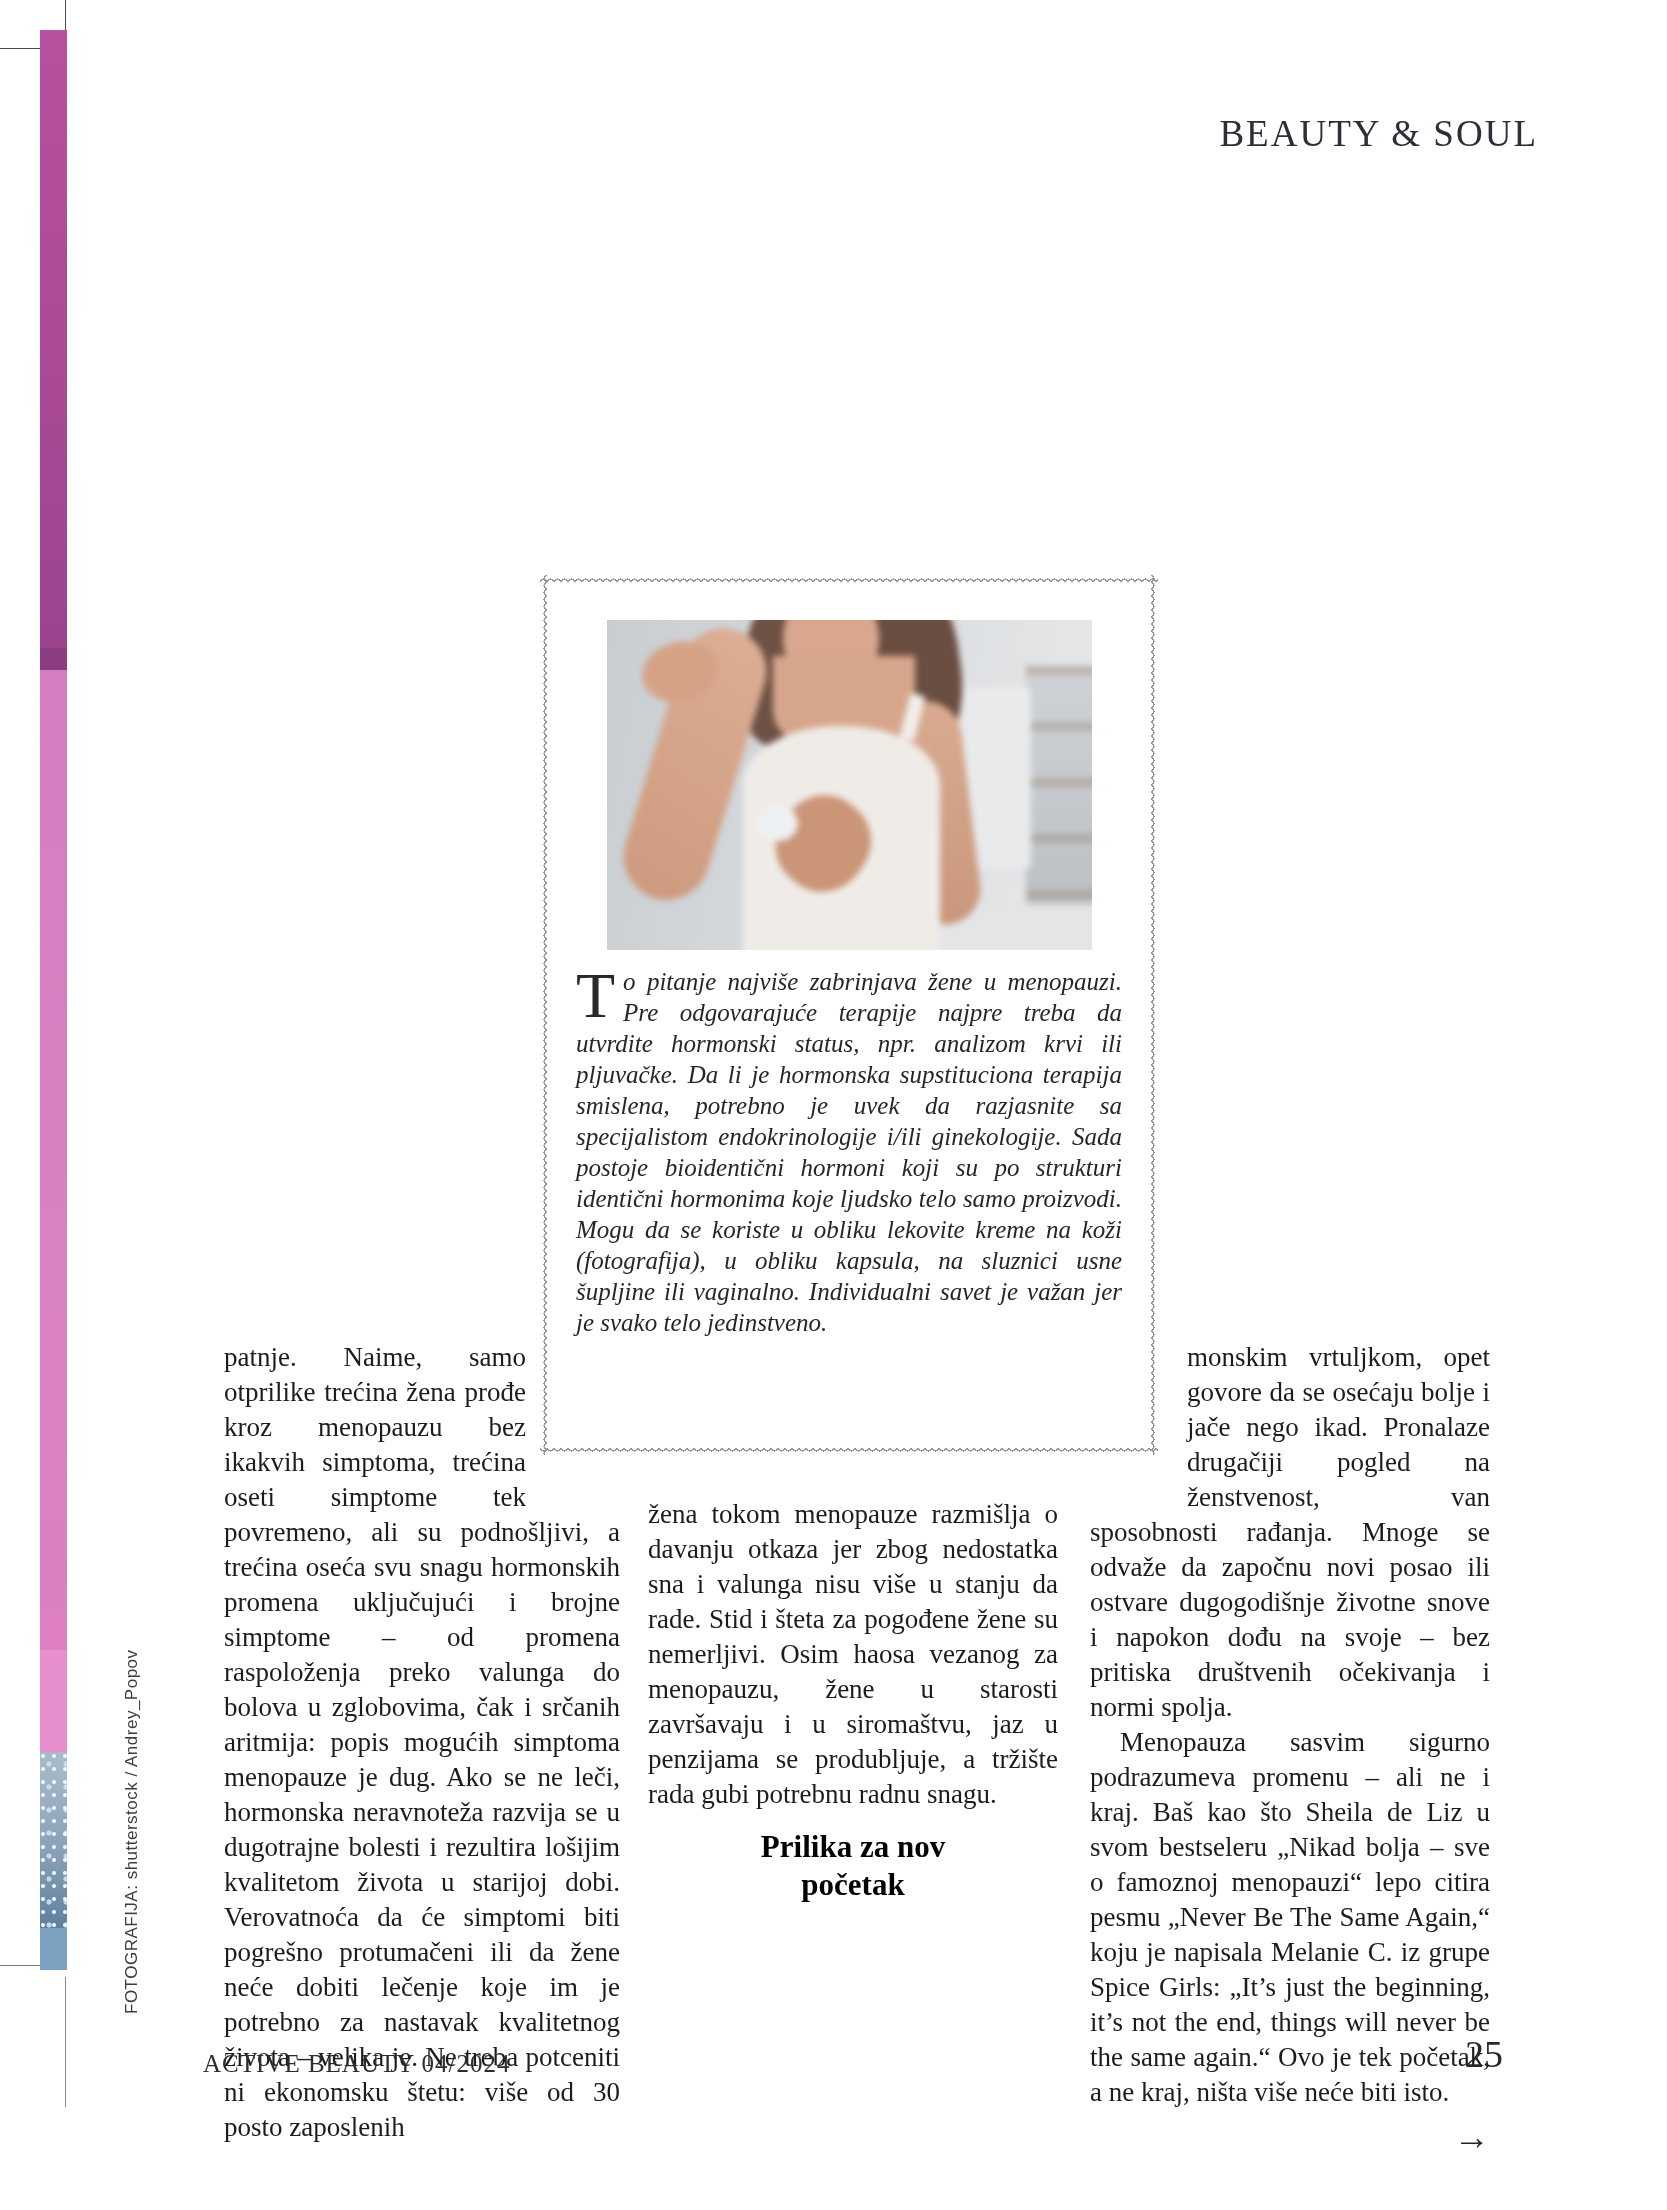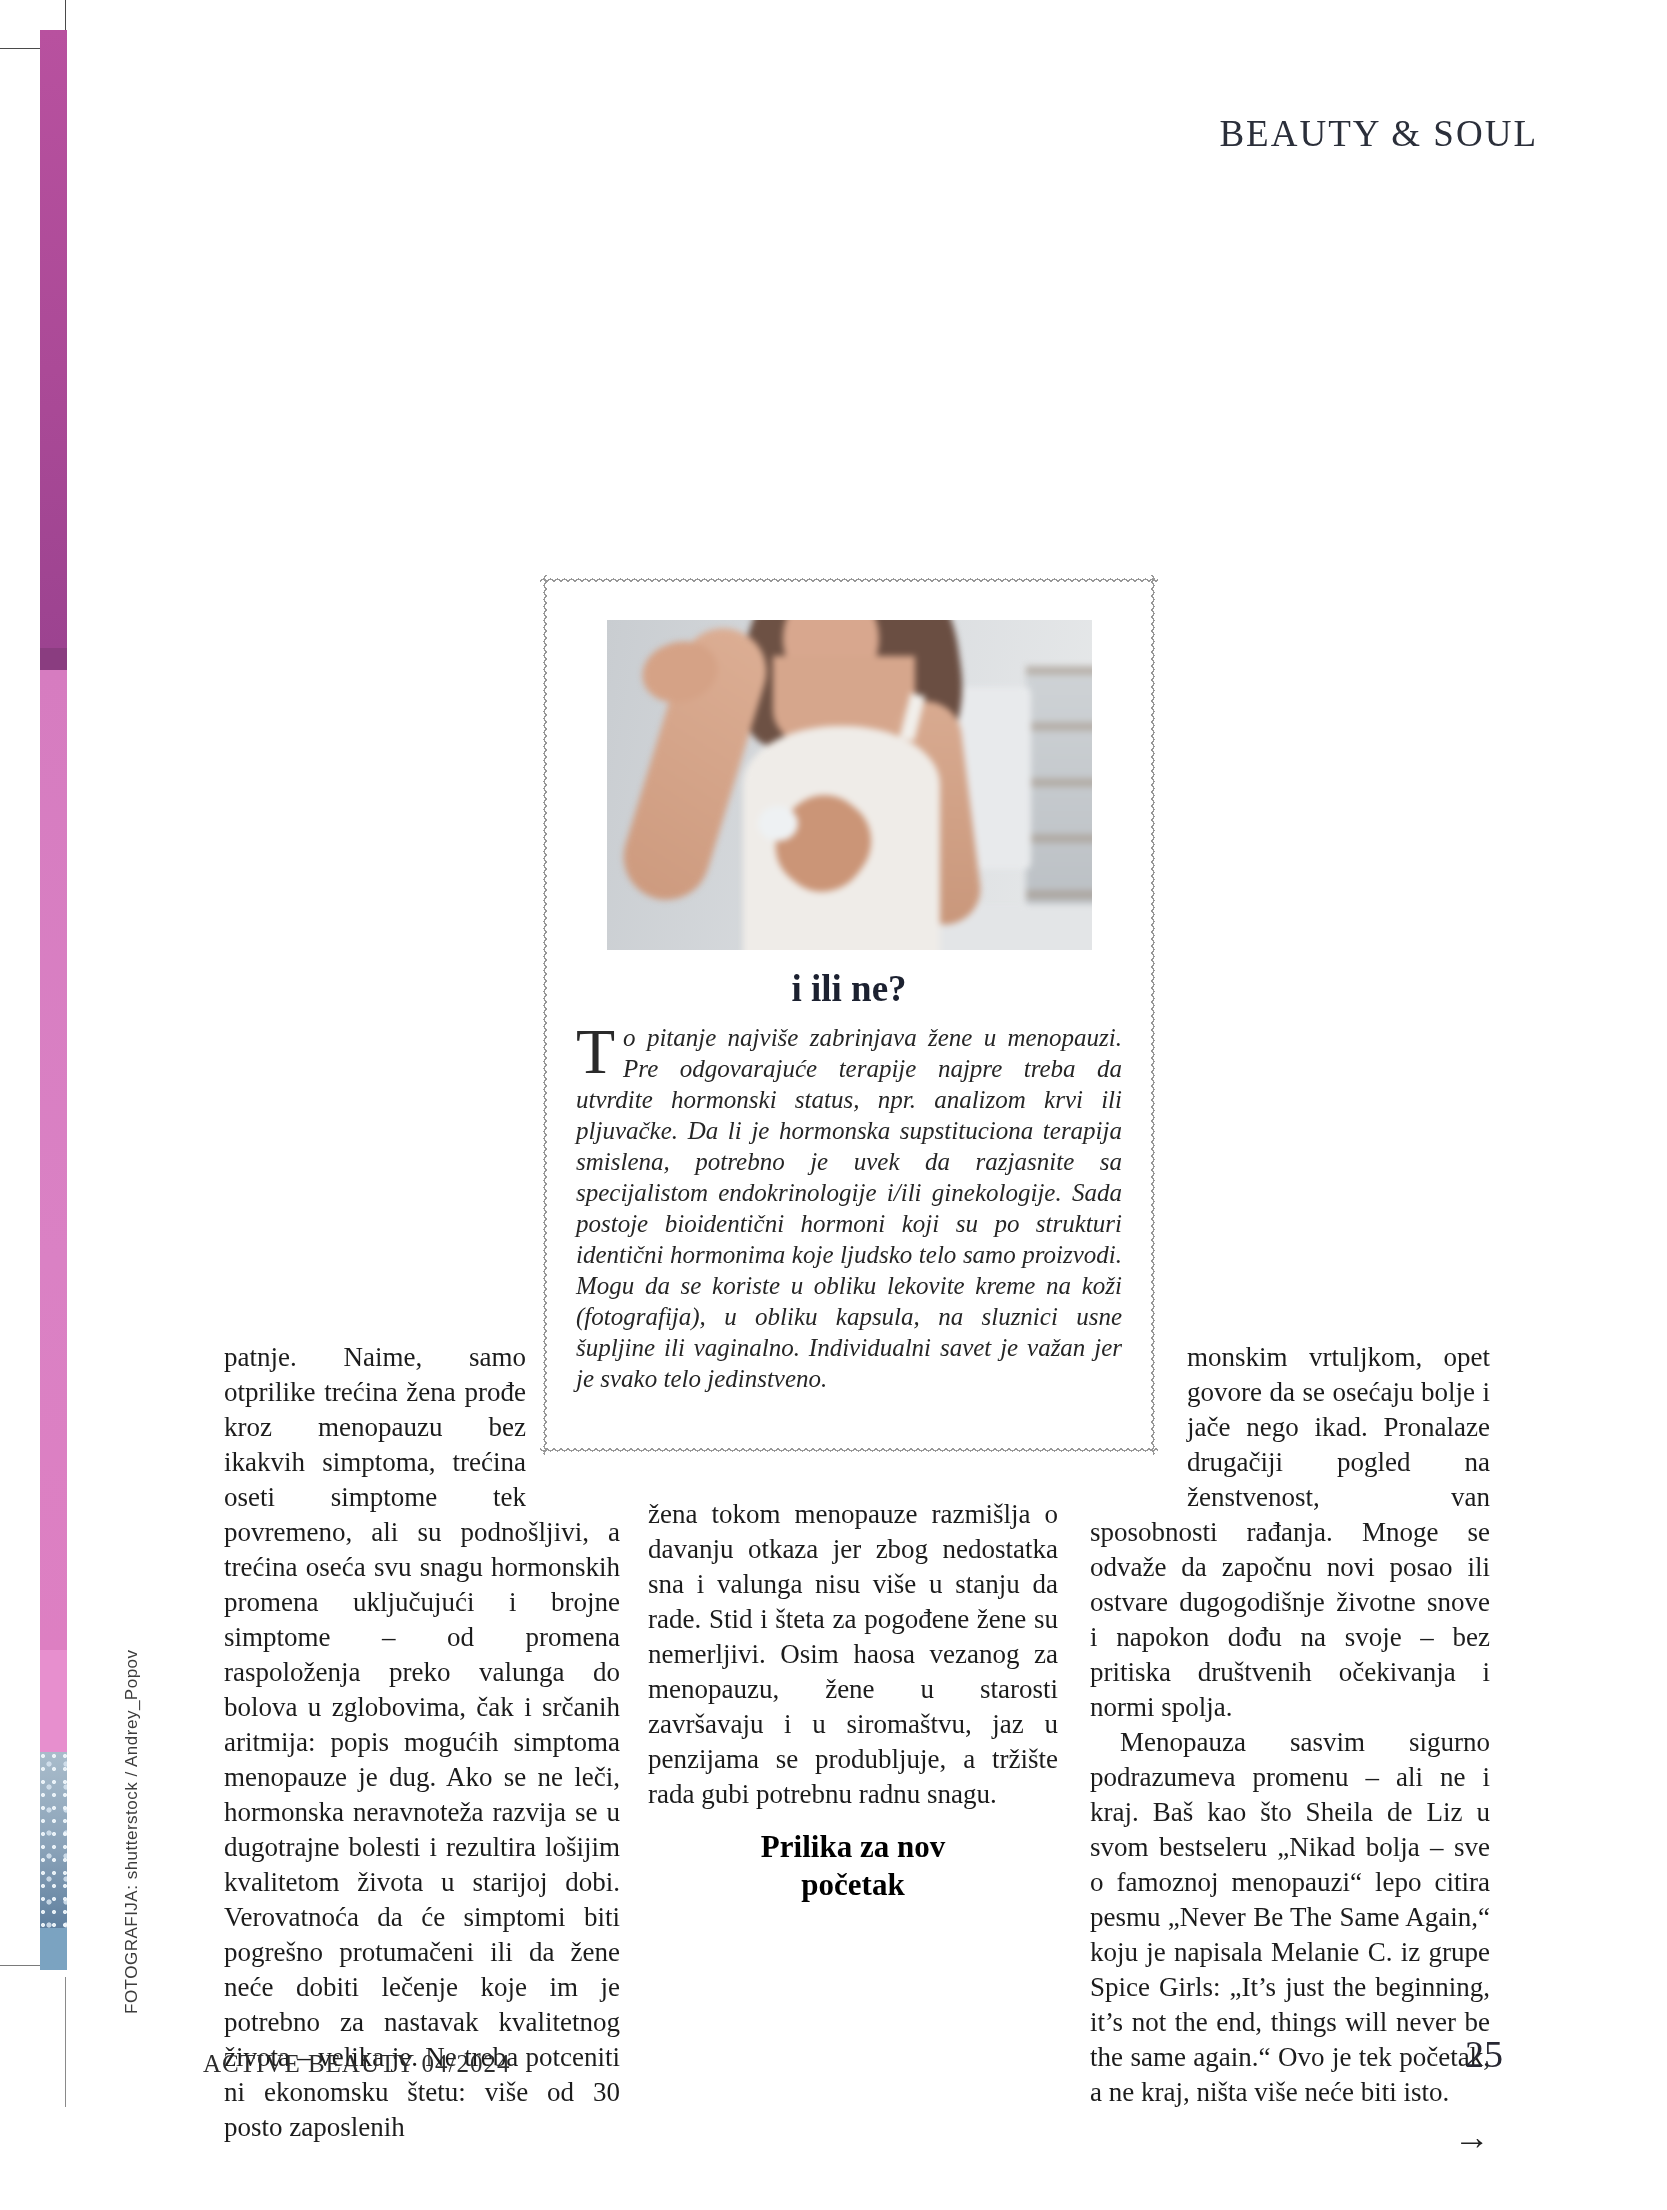--- a/index.html
+++ b/index.html
@@ -140,21 +140,20 @@
         <div class="tank"></div>
         <div class="strap"></div>
         <div class="arm-up"></div>
         <div class="fist"></div>
         <div class="hand"></div>
         <div class="cream"></div>
       </div>
     </div>
 
     <div class="fb-title">
-      <div>i ili ne?</div>
     </div>
 
     <div class="fb-text">
       <span class="dropcap">T</span><span>o pitanje najviše zabrinjava žene u menopauzi. Pre odgovarajuće terapije najpre treba da utvrdite hormonski status, npr. analizom krvi ili pljuvačke. Da li je hormonska supstituciona terapija smislena, potrebno je uvek da razjasnite sa specijalistom endokrinologije i/ili ginekologije. Sada postoje bioidentični hormoni koji su po strukturi identični hormonima koje ljudsko telo samo proizvodi. Mogu da se koriste u obliku lekovite kreme na koži (fotografija), u obliku kapsula, na sluznici usne šupljine ili vaginalno. Individualni savet je važan jer je svako telo jedinstveno.</span>
     </div>
   </div>
 
   <div class="col col-left">
     <div class="spacer-r"></div>
     <p>patnje. Naime, samo otprilike trećina žena prođe kroz menopauzu bez ikakvih simptoma, trećina oseti simptome tek povremeno, ali su podnošljivi, a trećina oseća svu snagu hormonskih promena uključujući i brojne simptome – od promena raspoloženja preko valunga do bolova u zglobovima, čak i srčanih aritmija: popis mogućih simptoma menopauze je dug. Ako se ne leči, hormonska neravnoteža razvija se u dugotrajne bolesti i rezultira lošijim kvalitetom života u starijoj dobi. Verovatnoća da će simptomi biti pogrešno protumačeni ili da žene neće dobiti lečenje koje im je potrebno za nastavak kvalitetnog života – velika je. Ne treba potceniti ni ekonomsku štetu: više od 30 posto zaposlenih</p>

